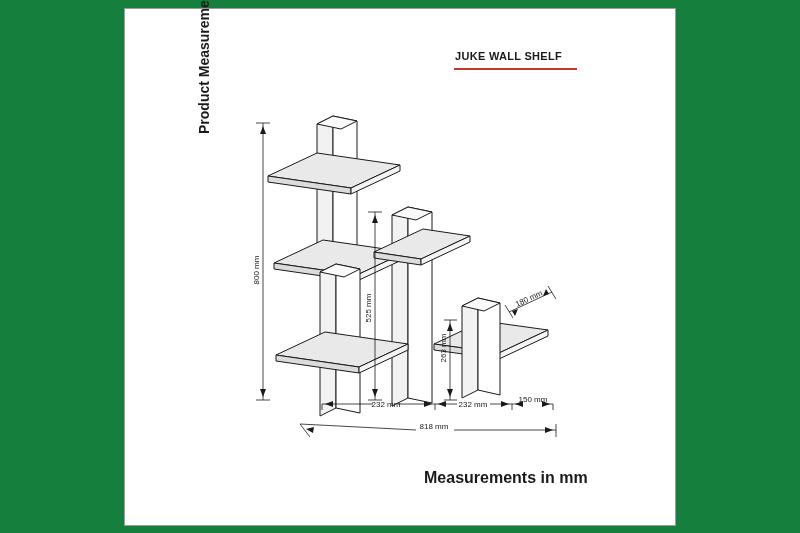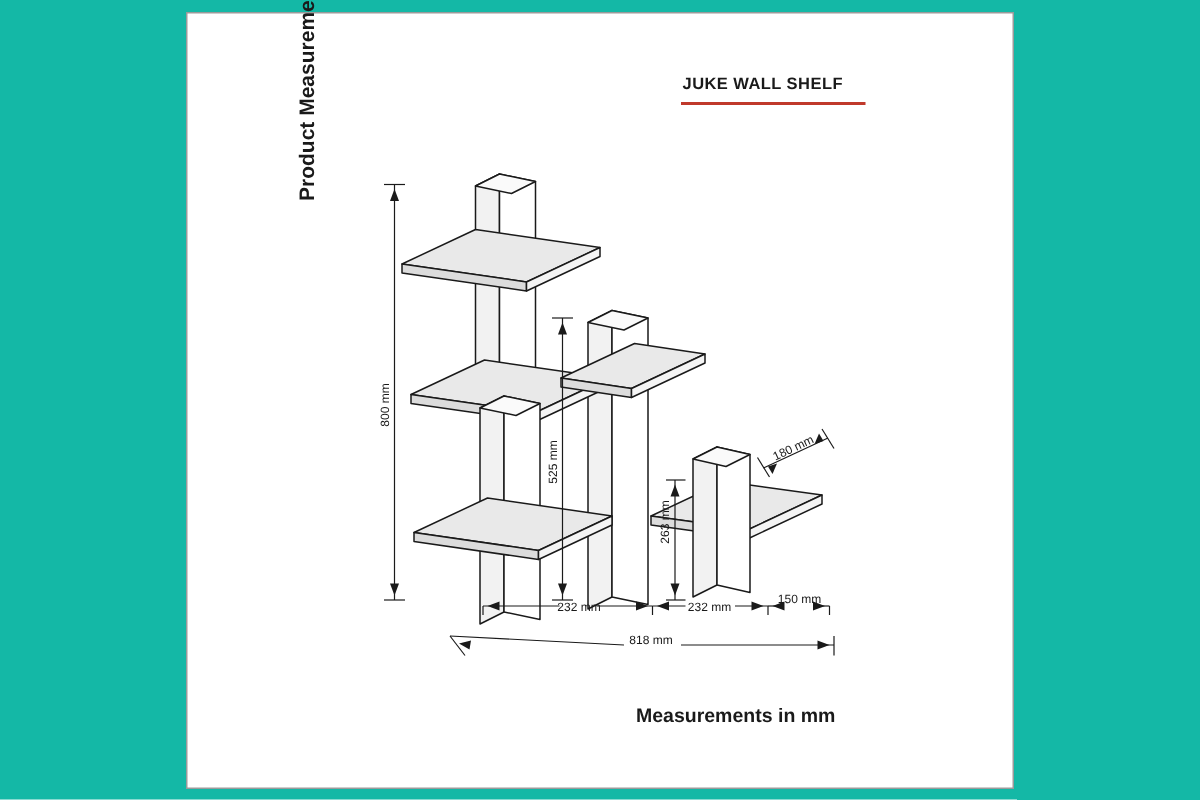--- a/index.html
+++ b/index.html
@@ -10,21 +10,21 @@
   body {
     width: 800px;
     height: 533px;
     font-family: "Liberation Sans", sans-serif;
     overflow: hidden;
   }
   #stage {
     position: relative;
     width: 800px;
     height: 533px;
-    background: #14b8a6;
+    background: #15803d;
   }
   
   .frame {
     position: absolute;
     left: 124px;
     top: 8px;
     width: 552px;
     height: 518px;
     border: 1px solid #9a9a9a;
     box-sizing: border-box;
@@ -68,21 +68,21 @@
     left: 0;
     top: 0;
     width: 0;
     height: 0;
   }
   
   .footer-note {
     position: absolute;
     left: 424px;
     top: 469px;
-    font-size: 13px;
+    font-size: 16px;
     font-weight: bold;
     color: #1a1a1a;
     white-space: nowrap;
   }
   
   svg {
     position: absolute;
     left: 0;
     top: 0;
   }

